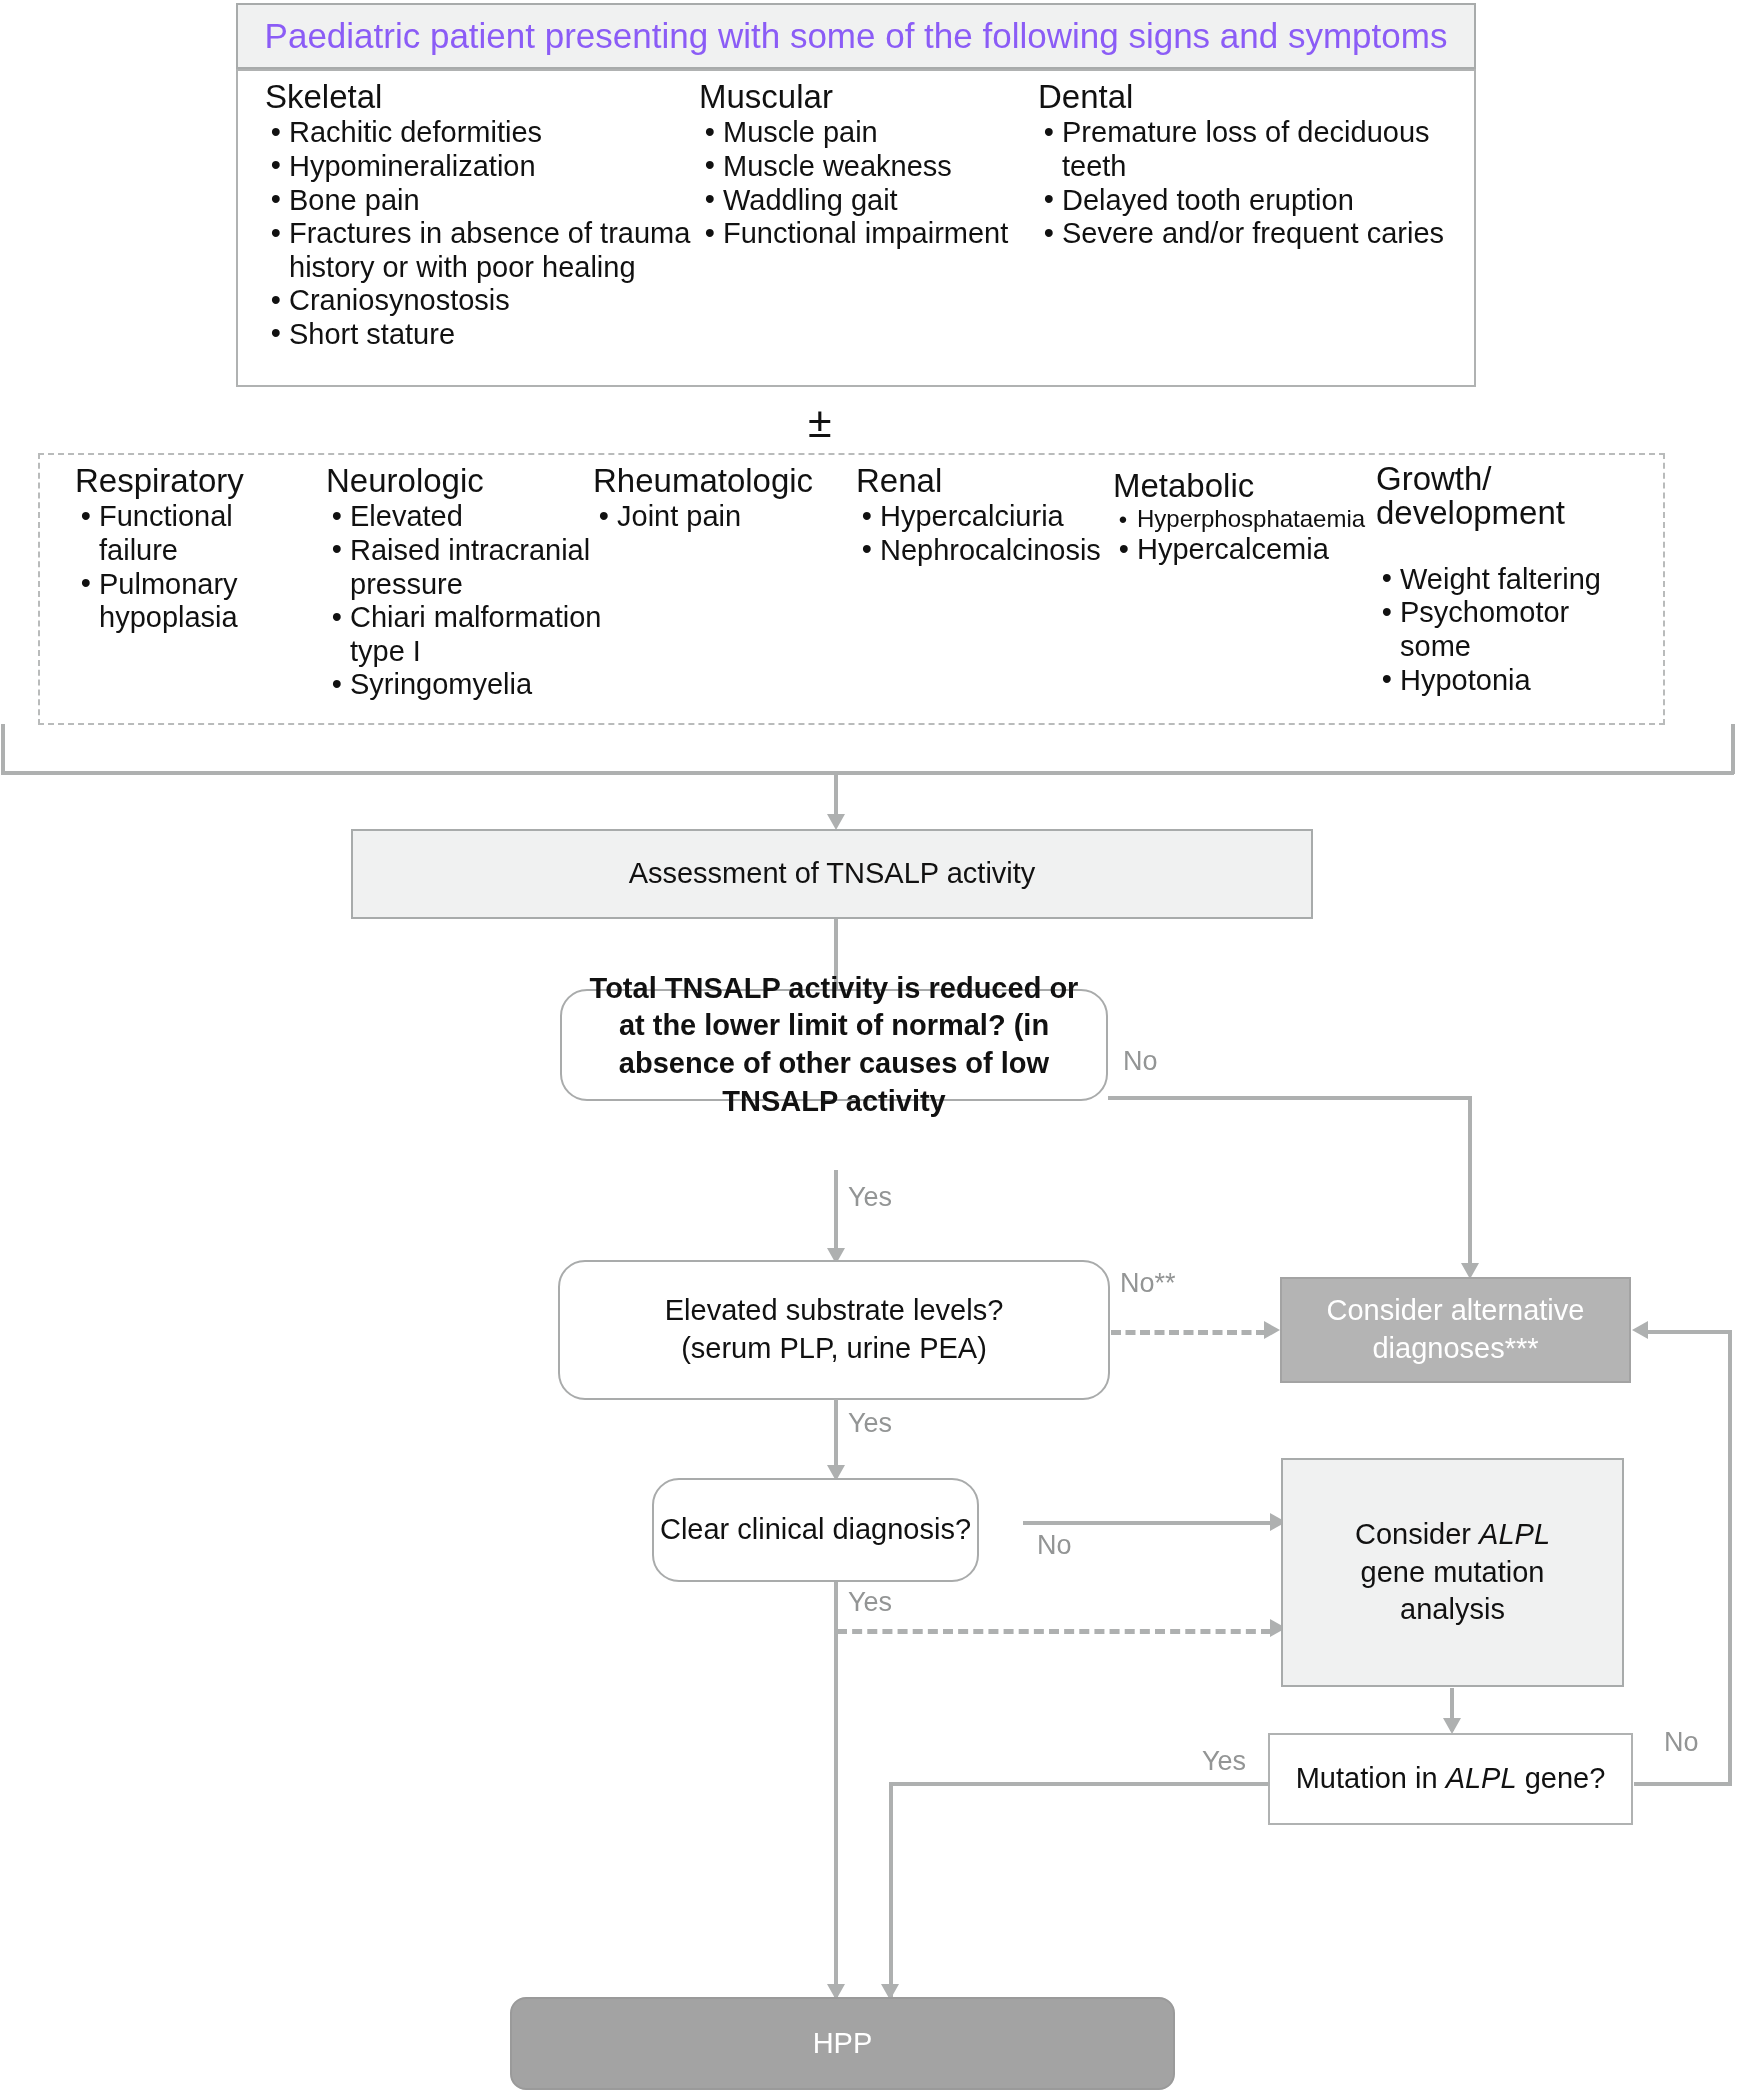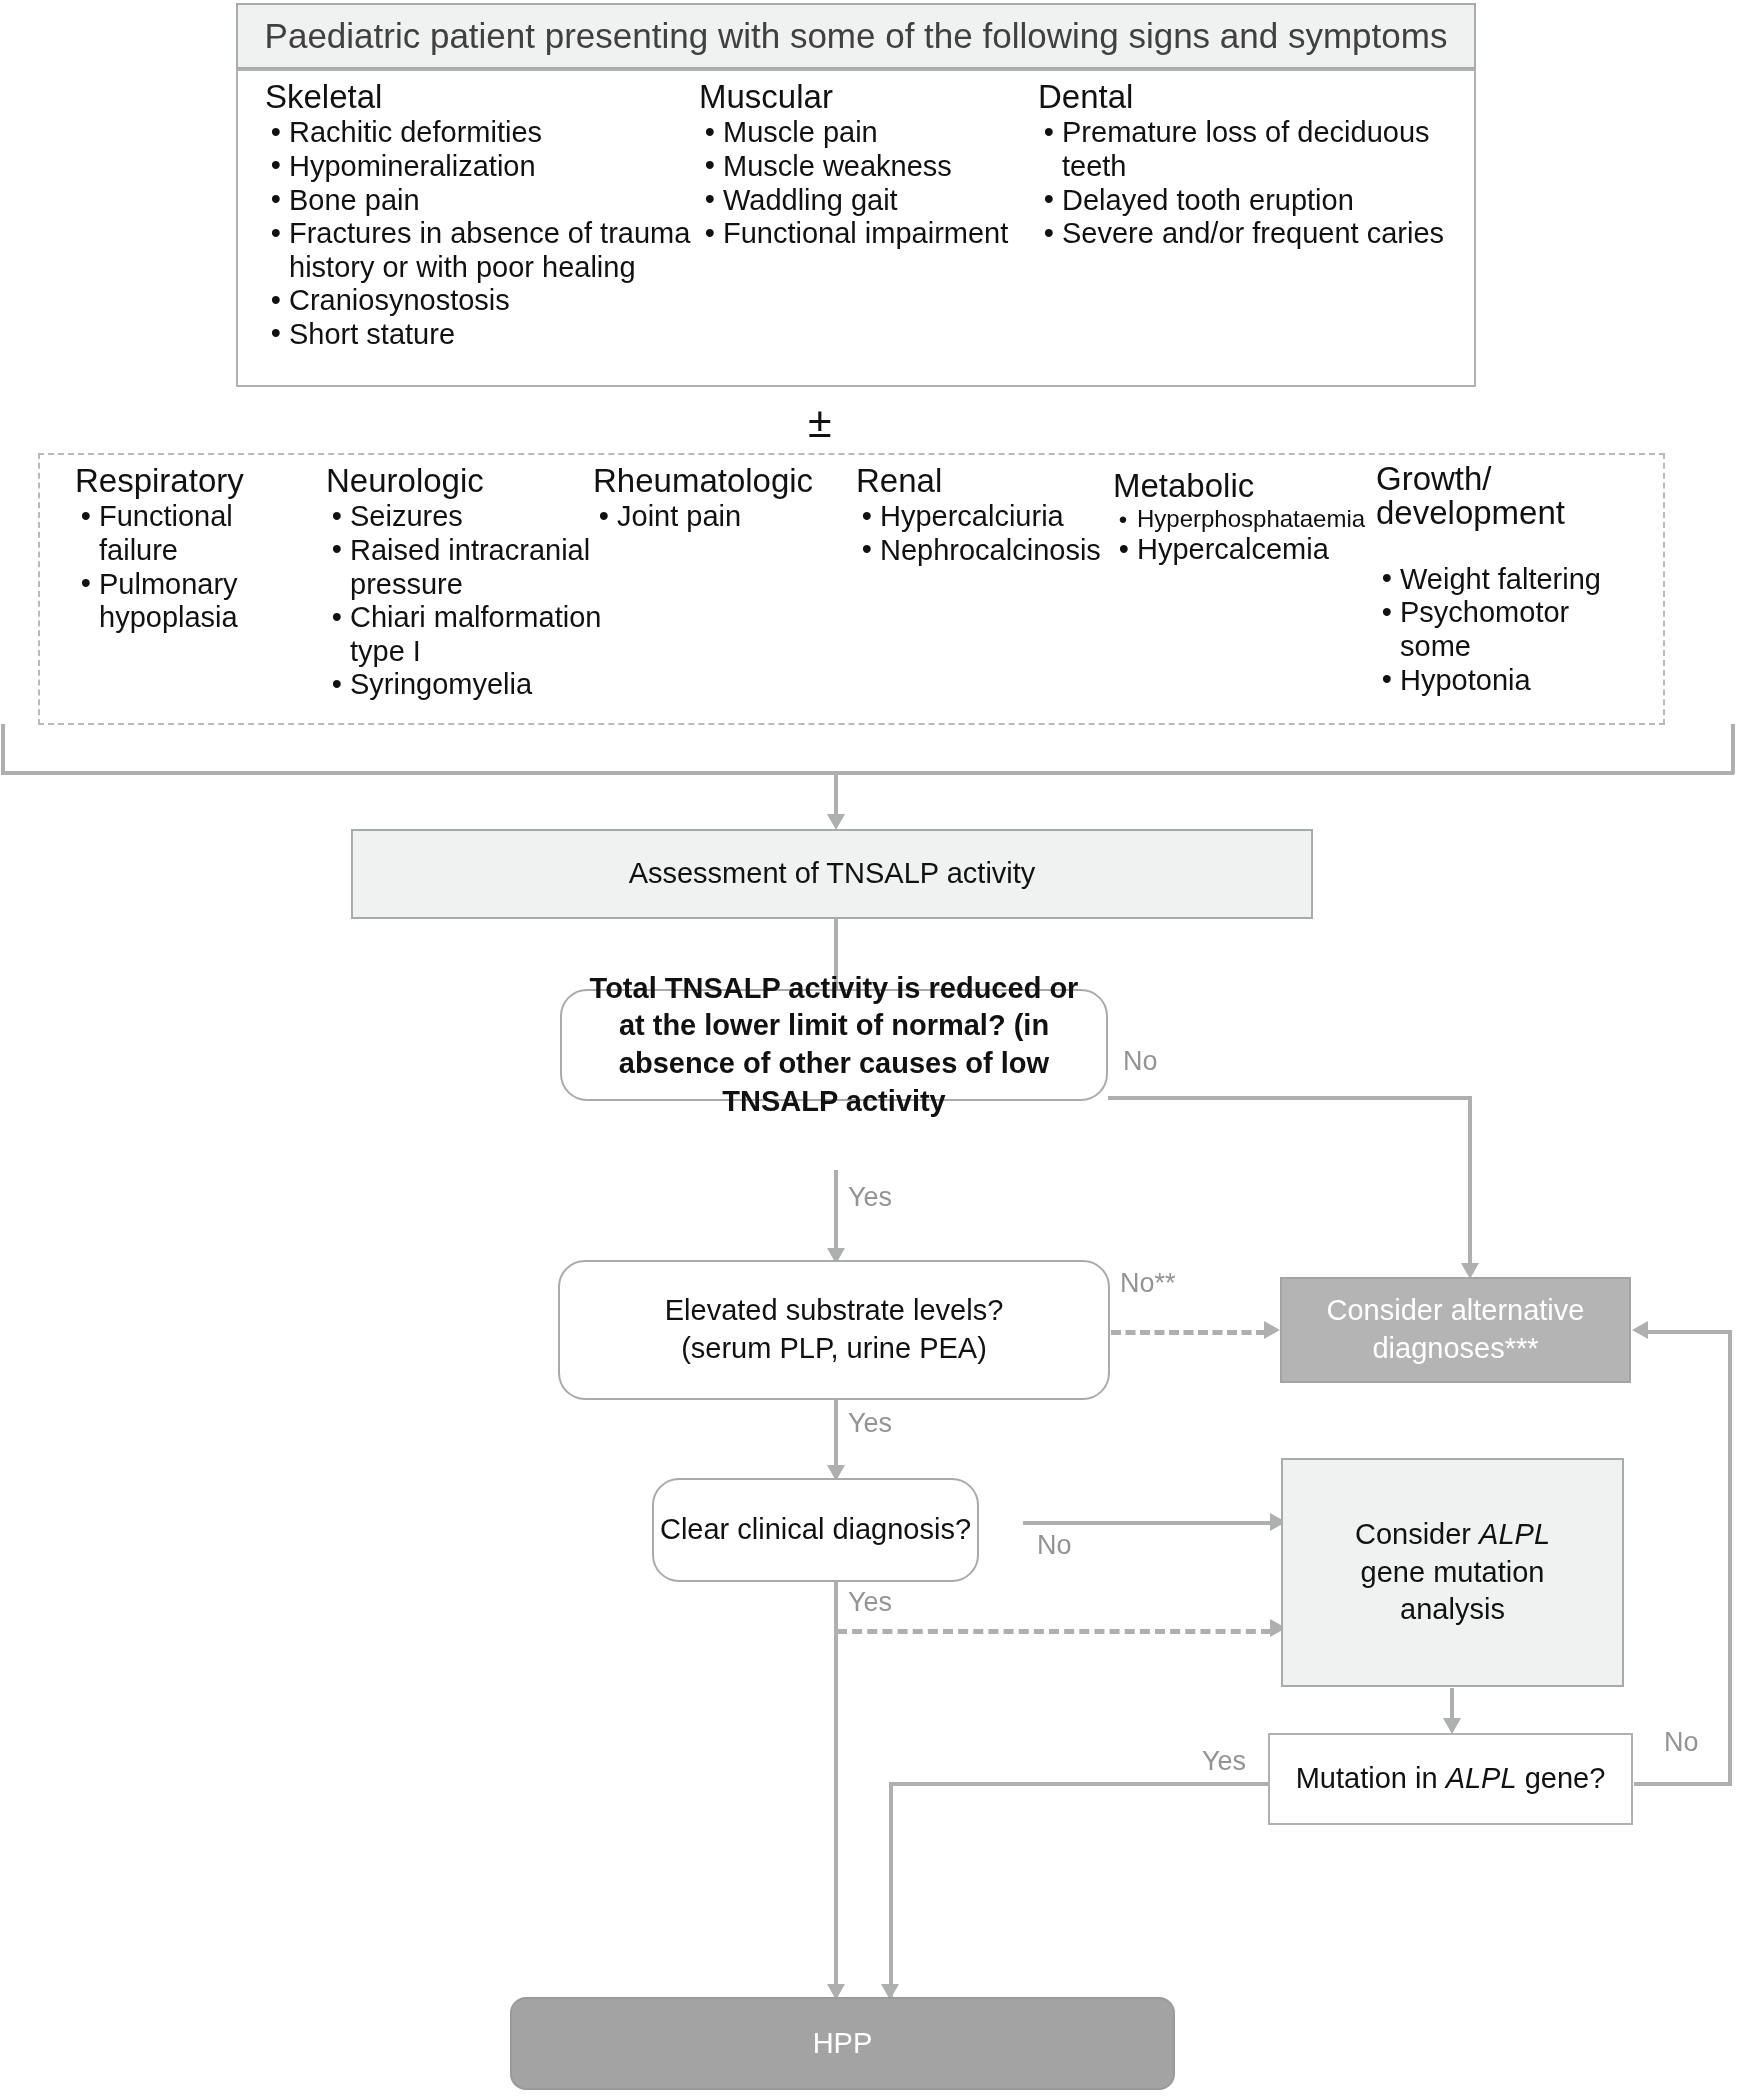--- a/index.html
+++ b/index.html
@@ -22,21 +22,21 @@
   .lnh{height:3.6px;}
   .lnv{width:3.6px;}
   .dash-h{position:absolute;height:0;border-top:5px dashed #aeb0b0;}
   .arrow-d{position:absolute;width:0;height:0;border-left:9.3px solid transparent;border-right:9.3px solid transparent;border-top:16px solid #aeb0b0;}
   .arrow-r{position:absolute;width:0;height:0;border-top:9.3px solid transparent;border-bottom:9.3px solid transparent;border-left:16px solid #aeb0b0;}
   .arrow-l{position:absolute;width:0;height:0;border-top:9.3px solid transparent;border-bottom:9.3px solid transparent;border-right:16px solid #aeb0b0;}
 
   .edgelabel{position:absolute;color:#939595;font-size:27px;white-space:nowrap;}
 
   
-  .hdr-title{font-size:35px;color:#404040;}
+  .hdr-title{font-size:35px;color:#8b5cf6;}
   .cat-h{font-size:33px;color:#111;margin:0 0 1.4px 0;line-height:1.06;}
   .cat-h.two{line-height:1.04;}
   ul.sym{list-style:none;margin:0;padding:0;}
   ul.sym li{font-size:29px;line-height:1.16;color:#111;padding-left:24px;position:relative;text-indent:0;}
   ul.sym li::before{content:"\2022";position:absolute;left:5.7px;top:-0.7px;}
   ul.sym li.small{font-size:24px;}
   ul.sym li.small::before{top:0.7px;}
 
   .col{position:absolute;}
   .nodetext{font-size:29px;line-height:1.3;color:#111;}
@@ -96,21 +96,21 @@
     <div class="cat-h">Respiratory</div>
     <ul class="sym">
       <li>Functional failure</li>
       <li>Pulmonary hypoplasia</li>
     </ul>
   </div>
 
   <div class="col" style="left:326px;top:464px;width:287px;">
     <div class="cat-h">Neurologic</div>
     <ul class="sym">
-      <li>Seizures</li>
+      <li>Elevated</li>
       <li>Raised intracranial pressure</li>
       <li>Chiari malformation type I</li>
       <li>Syringomyelia</li>
     </ul>
   </div>
 
   <div class="col" style="left:593px;top:464px;width:258px;">
     <div class="cat-h">Rheumatologic</div>
     <ul class="sym">
       <li>Joint pain</li>

